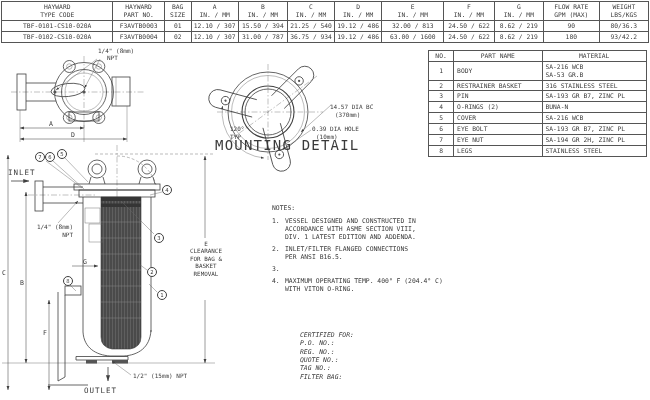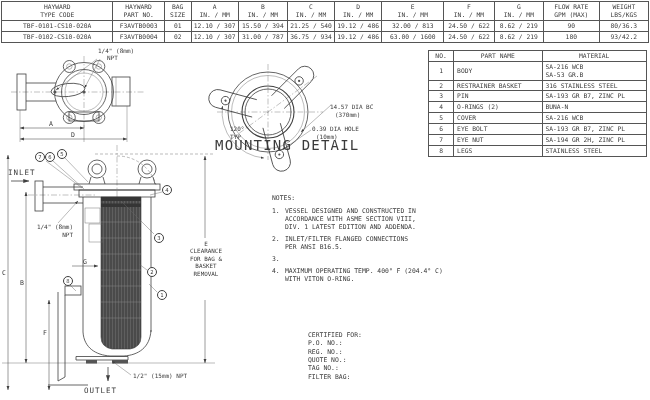--- a/index.html
+++ b/index.html
@@ -5,26 +5,26 @@
   html,body{margin:0;padding:0;background:#fff;}
   #page{position:relative;width:650px;height:400px;background:#ffffff;overflow:hidden;
         font-family:"DejaVu Sans Mono",monospace;color:#3a3a3a;}
   table{border-collapse:collapse;table-layout:fixed;}
   th,td{border:1px solid #555;font-weight:normal;text-align:center;vertical-align:middle;
         padding:1px 1px;white-space:pre-line;}
   #spec-table{position:absolute;left:1px;top:1px;width:648px;font-size:6.3px;line-height:1.25;}
   #spec-table th div{line-height:1.3;}
   #parts-table{position:absolute;left:428px;top:50px;width:219px;font-size:6.3px;line-height:1.25;}
   #parts-table td:nth-child(2),#parts-table td:nth-child(3){text-align:left;padding-left:3px;}
-  .notes{position:absolute;left:272px;top:194px;width:222px;font-size:6.4px;line-height:1.25;}
+  .notes{position:absolute;left:272px;top:204px;width:222px;font-size:6.4px;line-height:1.25;}
   .notes-title{margin-bottom:5px;}
   .note-item{display:flex;margin-bottom:4px;}
   .note-num{width:13px;flex:none;}
   .note-text{white-space:pre-line;}
-  .certified{position:absolute;left:308px;top:331px;font-size:6.4px;line-height:1.3;white-space:pre-line;}
+  .certified{position:absolute;left:300px;top:331px;font-size:6.4px;line-height:1.3;white-space:pre-line;font-style:italic;}
   .lbl{position:absolute;font-size:6px;line-height:1.25;white-space:pre-line;}
   .lbl-right{text-align:right;}
   .lbl-center{text-align:center;}
   .title-lbl{position:absolute;left:215px;top:137px;font-size:14px;letter-spacing:1.2px;}
   .callout{position:absolute;width:10px;height:10px;border:0.8px solid #3f3f3f;border-radius:50%;
            font-size:5.5px;line-height:9.5px;text-align:center;background:#fff;box-sizing:border-box;}
   svg{position:absolute;overflow:visible;}
   svg text{font-family:"DejaVu Sans Mono",monospace;fill:#3a3a3a;stroke:none;}
   .s  {stroke:#3f3f3f;stroke-width:0.8;fill:none;}
   .s2 {stroke:#3f3f3f;stroke-width:1.1;fill:none;}

